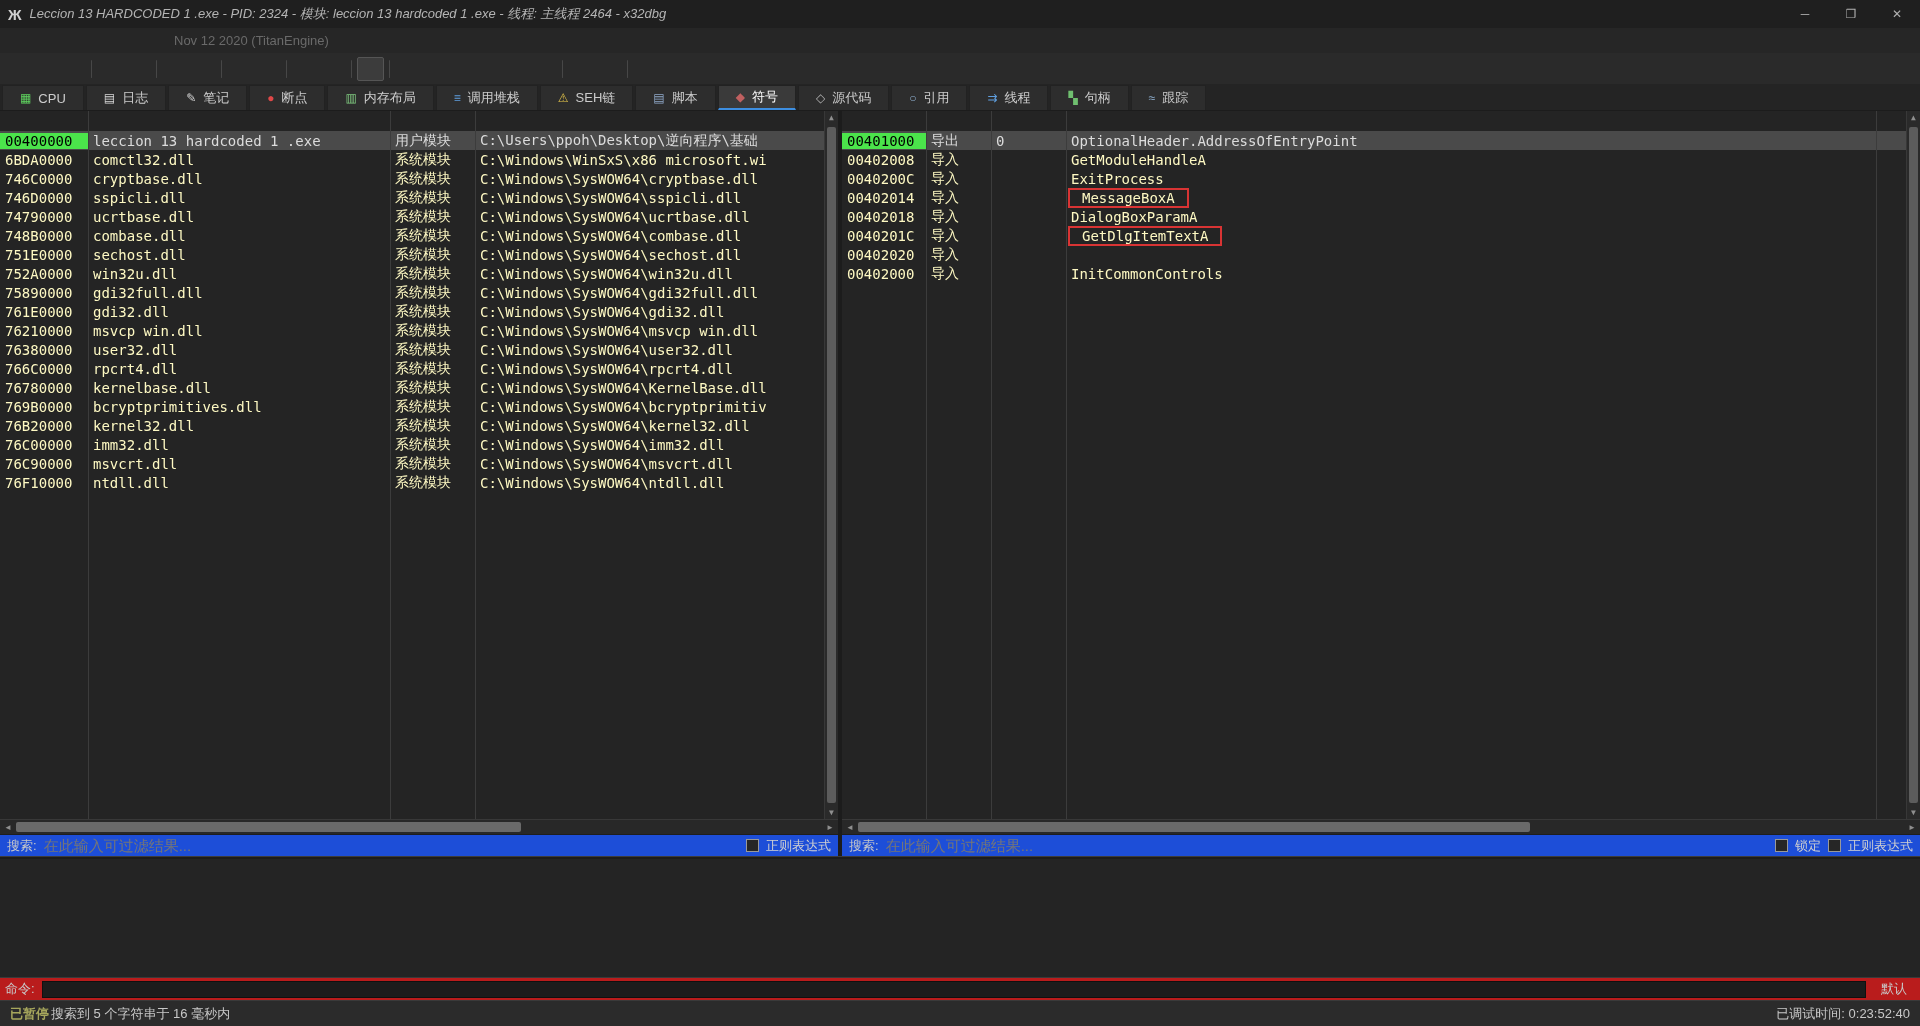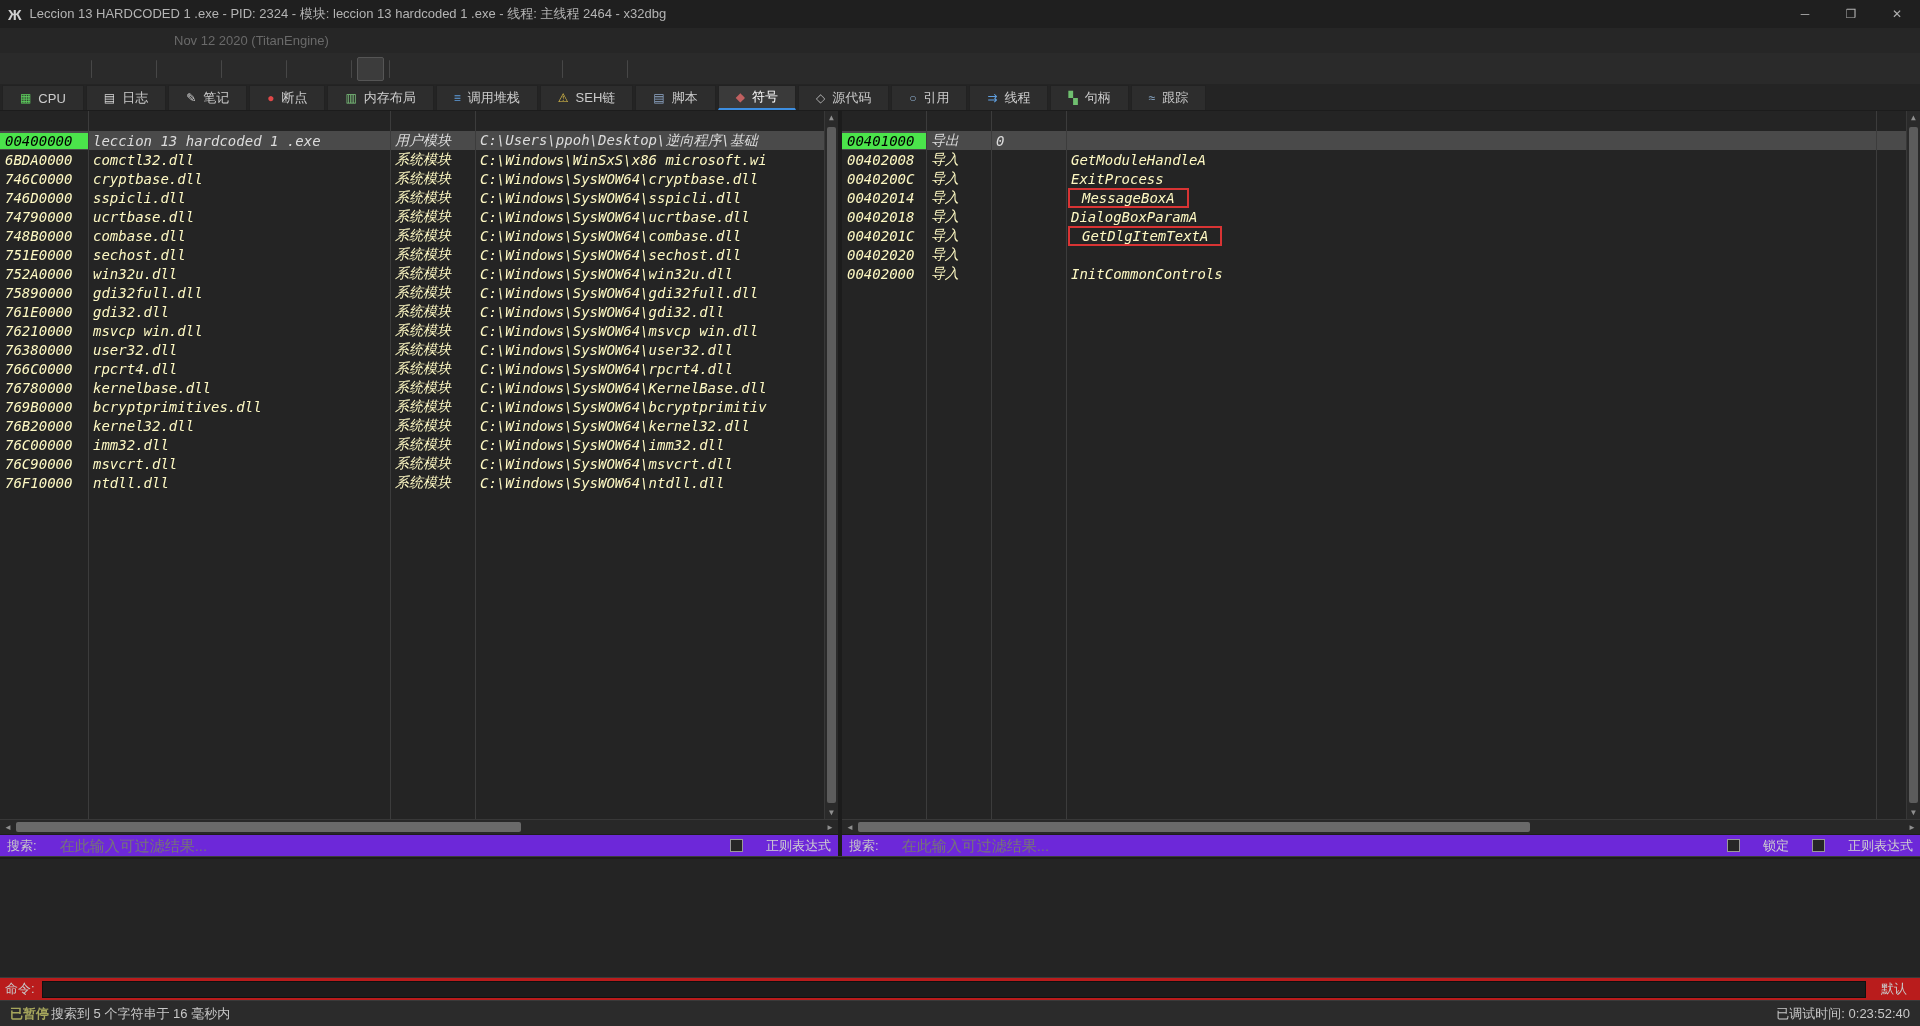--- a/index.html
+++ b/index.html
@@ -6,21 +6,21 @@
   html,body { width:1920px; height:1026px; overflow:hidden; }
   body {
     background:#262626; color:#c0c0c0;
     font-family:"Liberation Sans", sans-serif; font-size:13px;
     display:flex; flex-direction:column;
   }
 
   
   .titlebar { height:28px; background:#1f1f1f; display:flex; align-items:center; padding-left:8px; color:#b4b4b4; flex:0 0 auto; }
   .bugicon { color:#cfcfcf; font-size:15px; margin-right:8px; font-weight:bold; }
-  .titletext { font-size:13px; white-space:nowrap; overflow:hidden; }
+  .titletext { font-size:13px; white-space:nowrap; overflow:hidden;font-style:italic; }
   .wincontrols { margin-left:auto; display:flex; height:100%; }
   .winbtn { width:46px; display:flex; align-items:center; justify-content:center; color:#b0b0b0; font-size:12px; }
 
   
   .menubar { height:25px; background:#262626; display:flex; align-items:center; padding:0 4px; flex:0 0 auto; }
   .menuitem { padding:0 10px; color:#d6d6d6; height:100%; display:flex; align-items:center; }
   .buildinfo { color:#6a6a6a; margin-left:10px;text-align:center; }
 
   
   .toolbar { height:31px; background:#2a2a2a; display:flex; align-items:center; padding:0 5px; flex:0 0 auto; }
@@ -36,40 +36,40 @@
   .ticon { font-size:12px; }
 
   
   .main { flex:1 1 auto; min-height:0; display:flex; }
   .panel { display:flex; flex-direction:column; min-width:0; background:#242424; }
   .panel.left { width:838px; flex:0 0 auto; }
   .panel.right { flex:1 1 auto; }
   .vdivider { width:4px; background:#1c1c1c; flex:0 0 auto; }
 
   .tablewrap { flex:1 1 auto; position:relative; overflow:hidden; font-family:"DejaVu Sans Mono", monospace; font-size:14px; }
-  .thead, .trow { display:grid; align-items:center; white-space:nowrap;font-style:italic; }
+  .thead, .trow { display:grid; align-items:center; white-space:nowrap; }
   .thead { height:20px; color:#cbcbcb; }
   .trow { height:19px; color:#fef9c3; }
   .trow.selected { background:#4a4a4a; color:#dcdcdc; }
   .left  .thead, .left  .trow { grid-template-columns:88px 302px 85px 1fr; }
   .right .thead, .right .trow { grid-template-columns:84px 65px 75px 810px 1fr; }
   .cell { overflow:hidden; padding:0 5px; text-overflow:clip; }
   .cell.green { background:#4be44b; color:#000; }
   .symtext { display:inline-block; }
   .symtext.red-box { border:2px solid #d93434; padding:0 12px; margin-left:-3px; }
   .colline { position:absolute; top:0; bottom:0; width:1px; background:#3c3c3c; }
 
   
   .vscroll { position:absolute; right:0; top:0; bottom:0; width:14px; background:#2a2a2a; border-left:1px solid #383838; display:flex; flex-direction:column; justify-content:space-between; align-items:center; color:#8f8f8f; font-size:8px; padding:2px 0; }
   .vthumb { position:absolute; left:2px; right:2px; background:#5c5c5c; border-radius:2px; }
   .hscroll { height:15px; flex:0 0 auto; background:#282828; border-top:1px solid #383838; position:relative; display:flex; align-items:center; justify-content:space-between; padding:0 4px; color:#8f8f8f; font-size:8px; }
   .hthumb { position:absolute; top:2px; bottom:2px; background:#6a6a6a; border-radius:2px; }
 
   
-  .searchrow { height:22px; flex:0 0 auto; background:#6d28d9; border-top:1px solid #1e1e1e; display:flex; align-items:center; padding:0 7px; gap:23px; }
+  .searchrow { height:22px; flex:0 0 auto; background:#1d4ed8; border-top:1px solid #1e1e1e; display:flex; align-items:center; padding:0 7px; gap:7px; }
   .searchrow label { color:#c8c8c8; }
   .searchrow input { flex:1 1 auto; min-width:0; background:transparent; border:none; outline:none; color:#cccccc; font-size:15px; font-family:"Liberation Sans", sans-serif; }
   .searchrow input::placeholder { color:#767676; }
   .cbox { width:13px; height:13px; border:1px solid #999; background:#262626; flex:0 0 auto; }
   .cblabel { color:#d0d0d0; white-space:nowrap; }
 
   
   .hsplitter { height:3px; background:#1c1c1c; border-top:1px solid #3c3c3c; flex:0 0 auto; }
   .log { height:118px; flex:0 0 auto; background:#242424; color:#c4c4c4; font-family:"DejaVu Sans Mono", monospace; font-size:14px; line-height:19px; padding:3px 7px; overflow:hidden; }
   .cmdrow { height:23px; flex:0 0 auto; background:#b91c1c; border-top:1px solid #3a3a3a; display:flex; align-items:center; gap:7px; padding:0 5px; color:#c8c8c8; }
@@ -355,20 +355,21 @@
           <span class="cell"></span>
           <span class="cell"></span>
           <span class="cell"></span>
           <span class="cell"></span>
         </div>
       <div>
           <div class="trow selected">
           <span class="cell green">00401000</span>
           <span class="cell">导出</span>
           <span class="cell">0</span>
+          <span class="cell"><span class="symtext">OptionalHeader.AddressOfEntryPoint</span></span>
           <span class="cell"></span>
         </div>
           <div class="trow">
           <span class="cell">00402008</span>
           <span class="cell">导入</span>
           <span class="cell"></span>
           <span class="cell"><span class="symtext">GetModuleHandleA</span></span>
           <span class="cell"></span>
         </div>
           <div class="trow">

